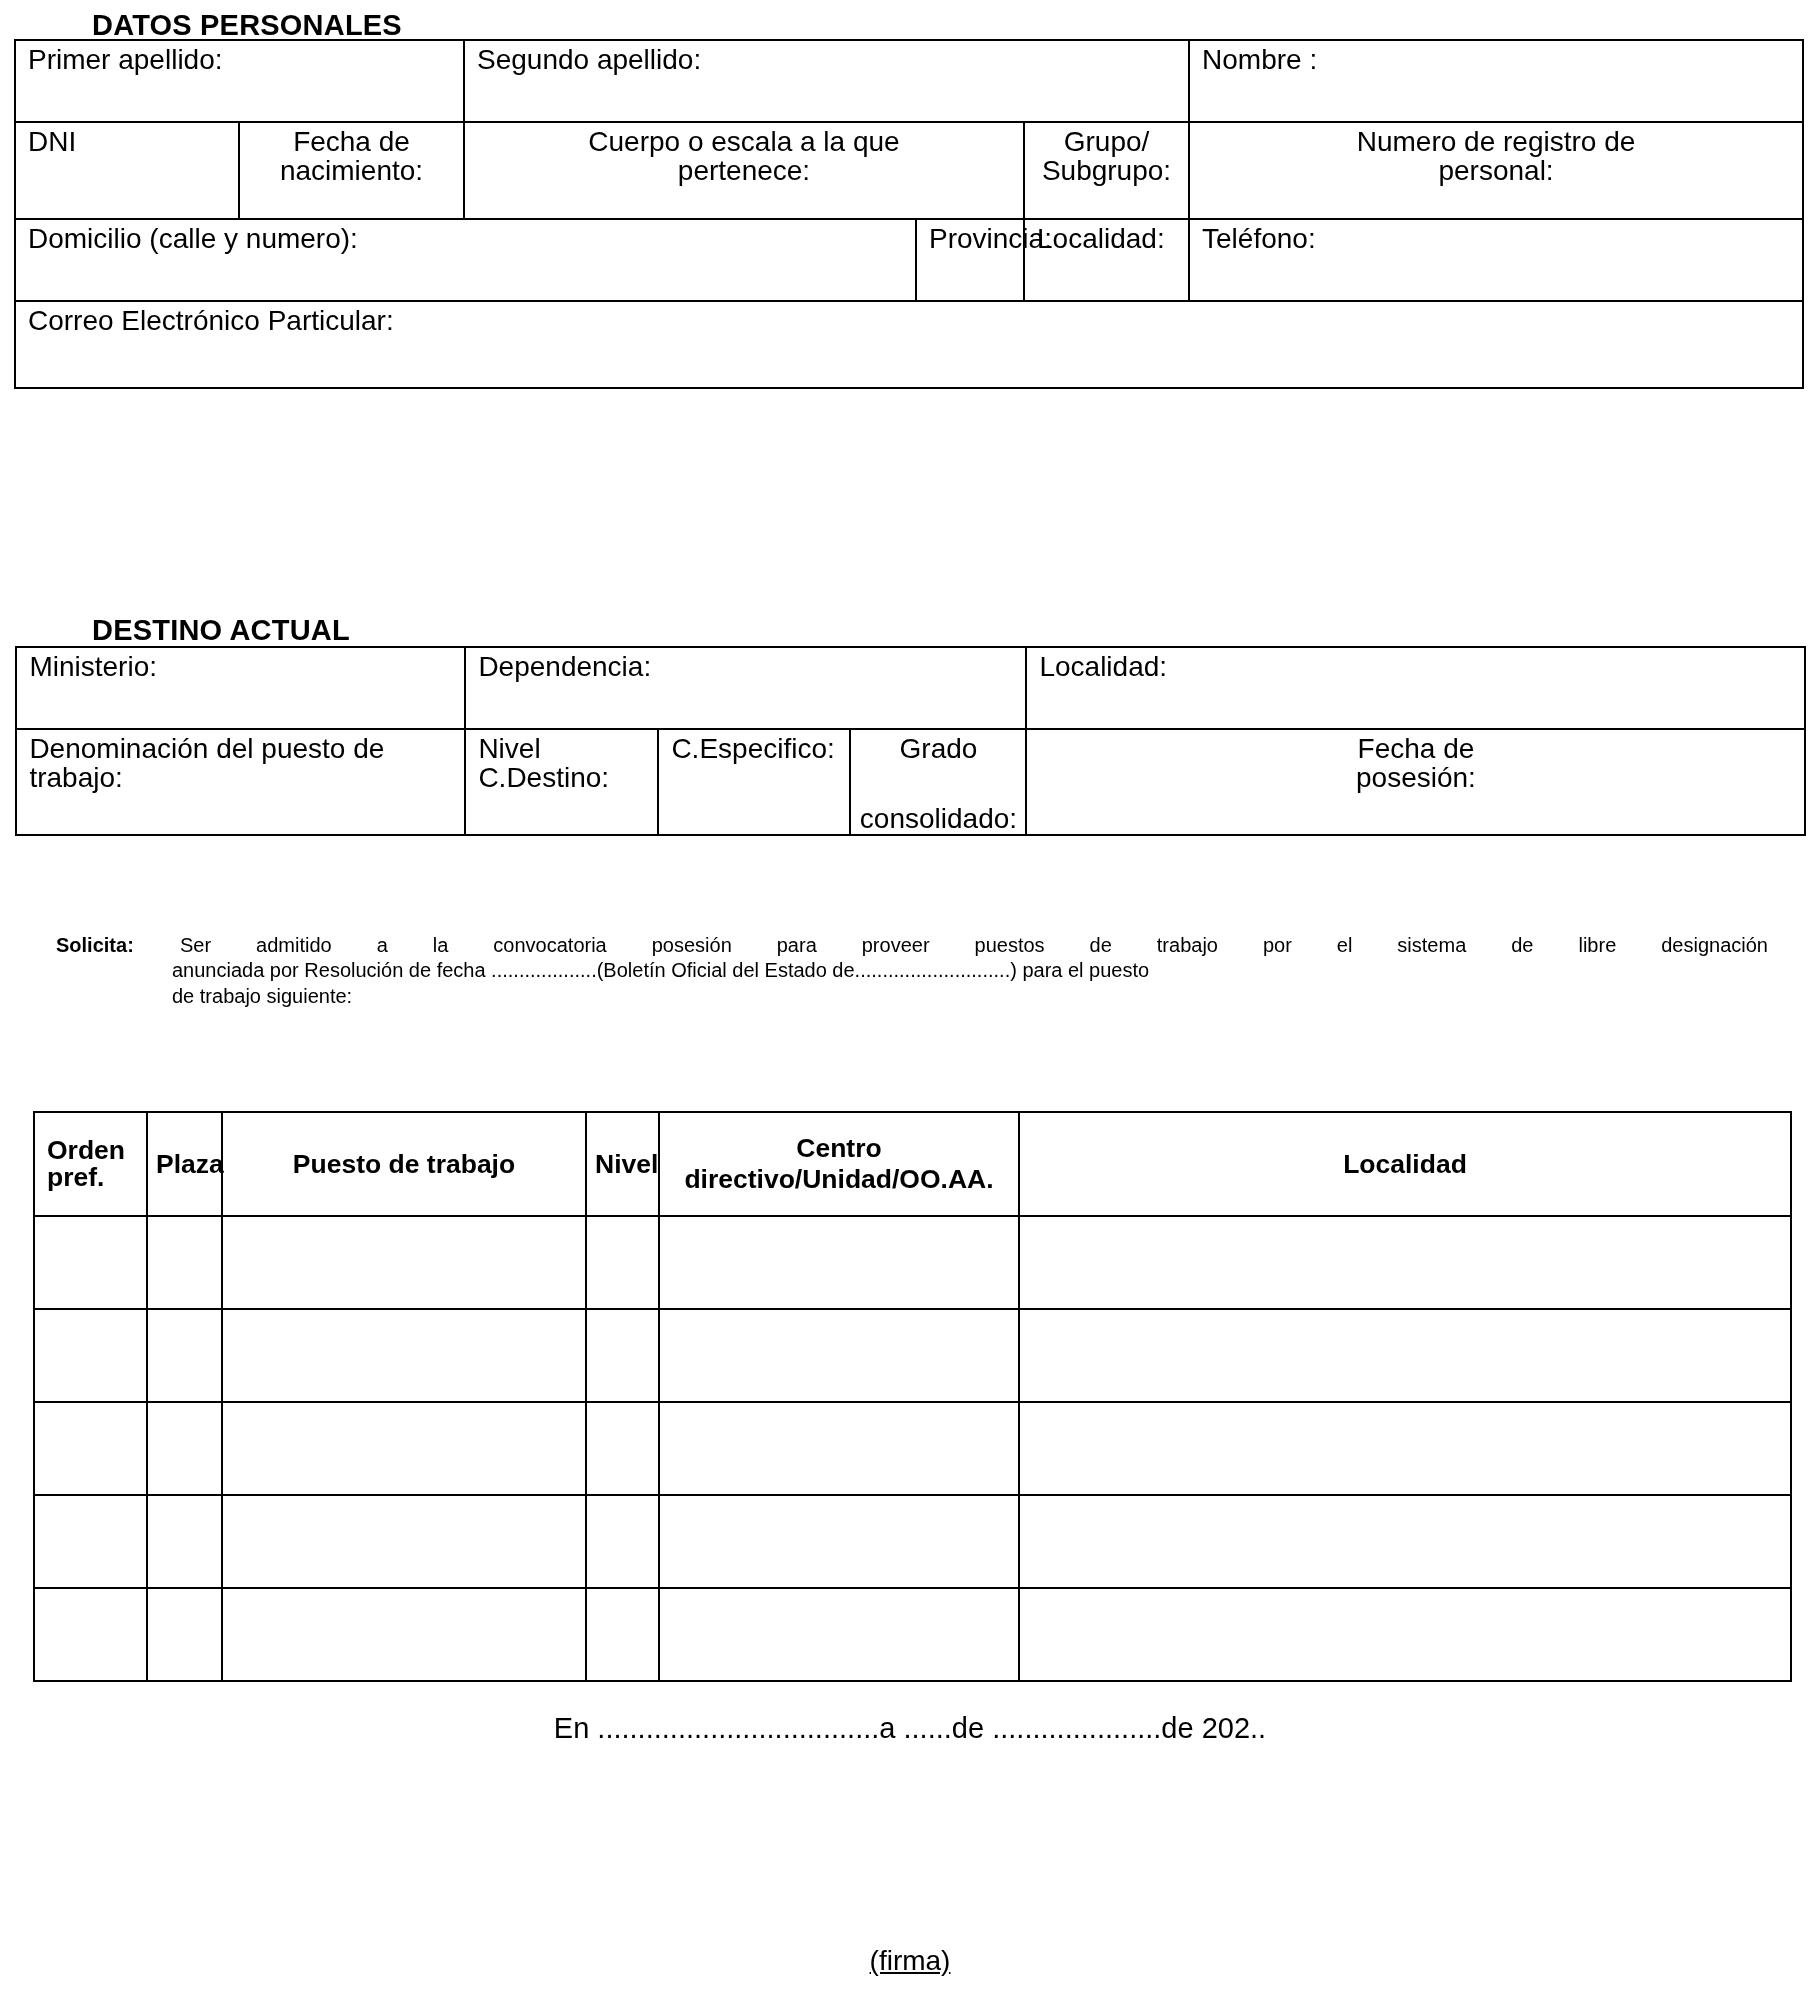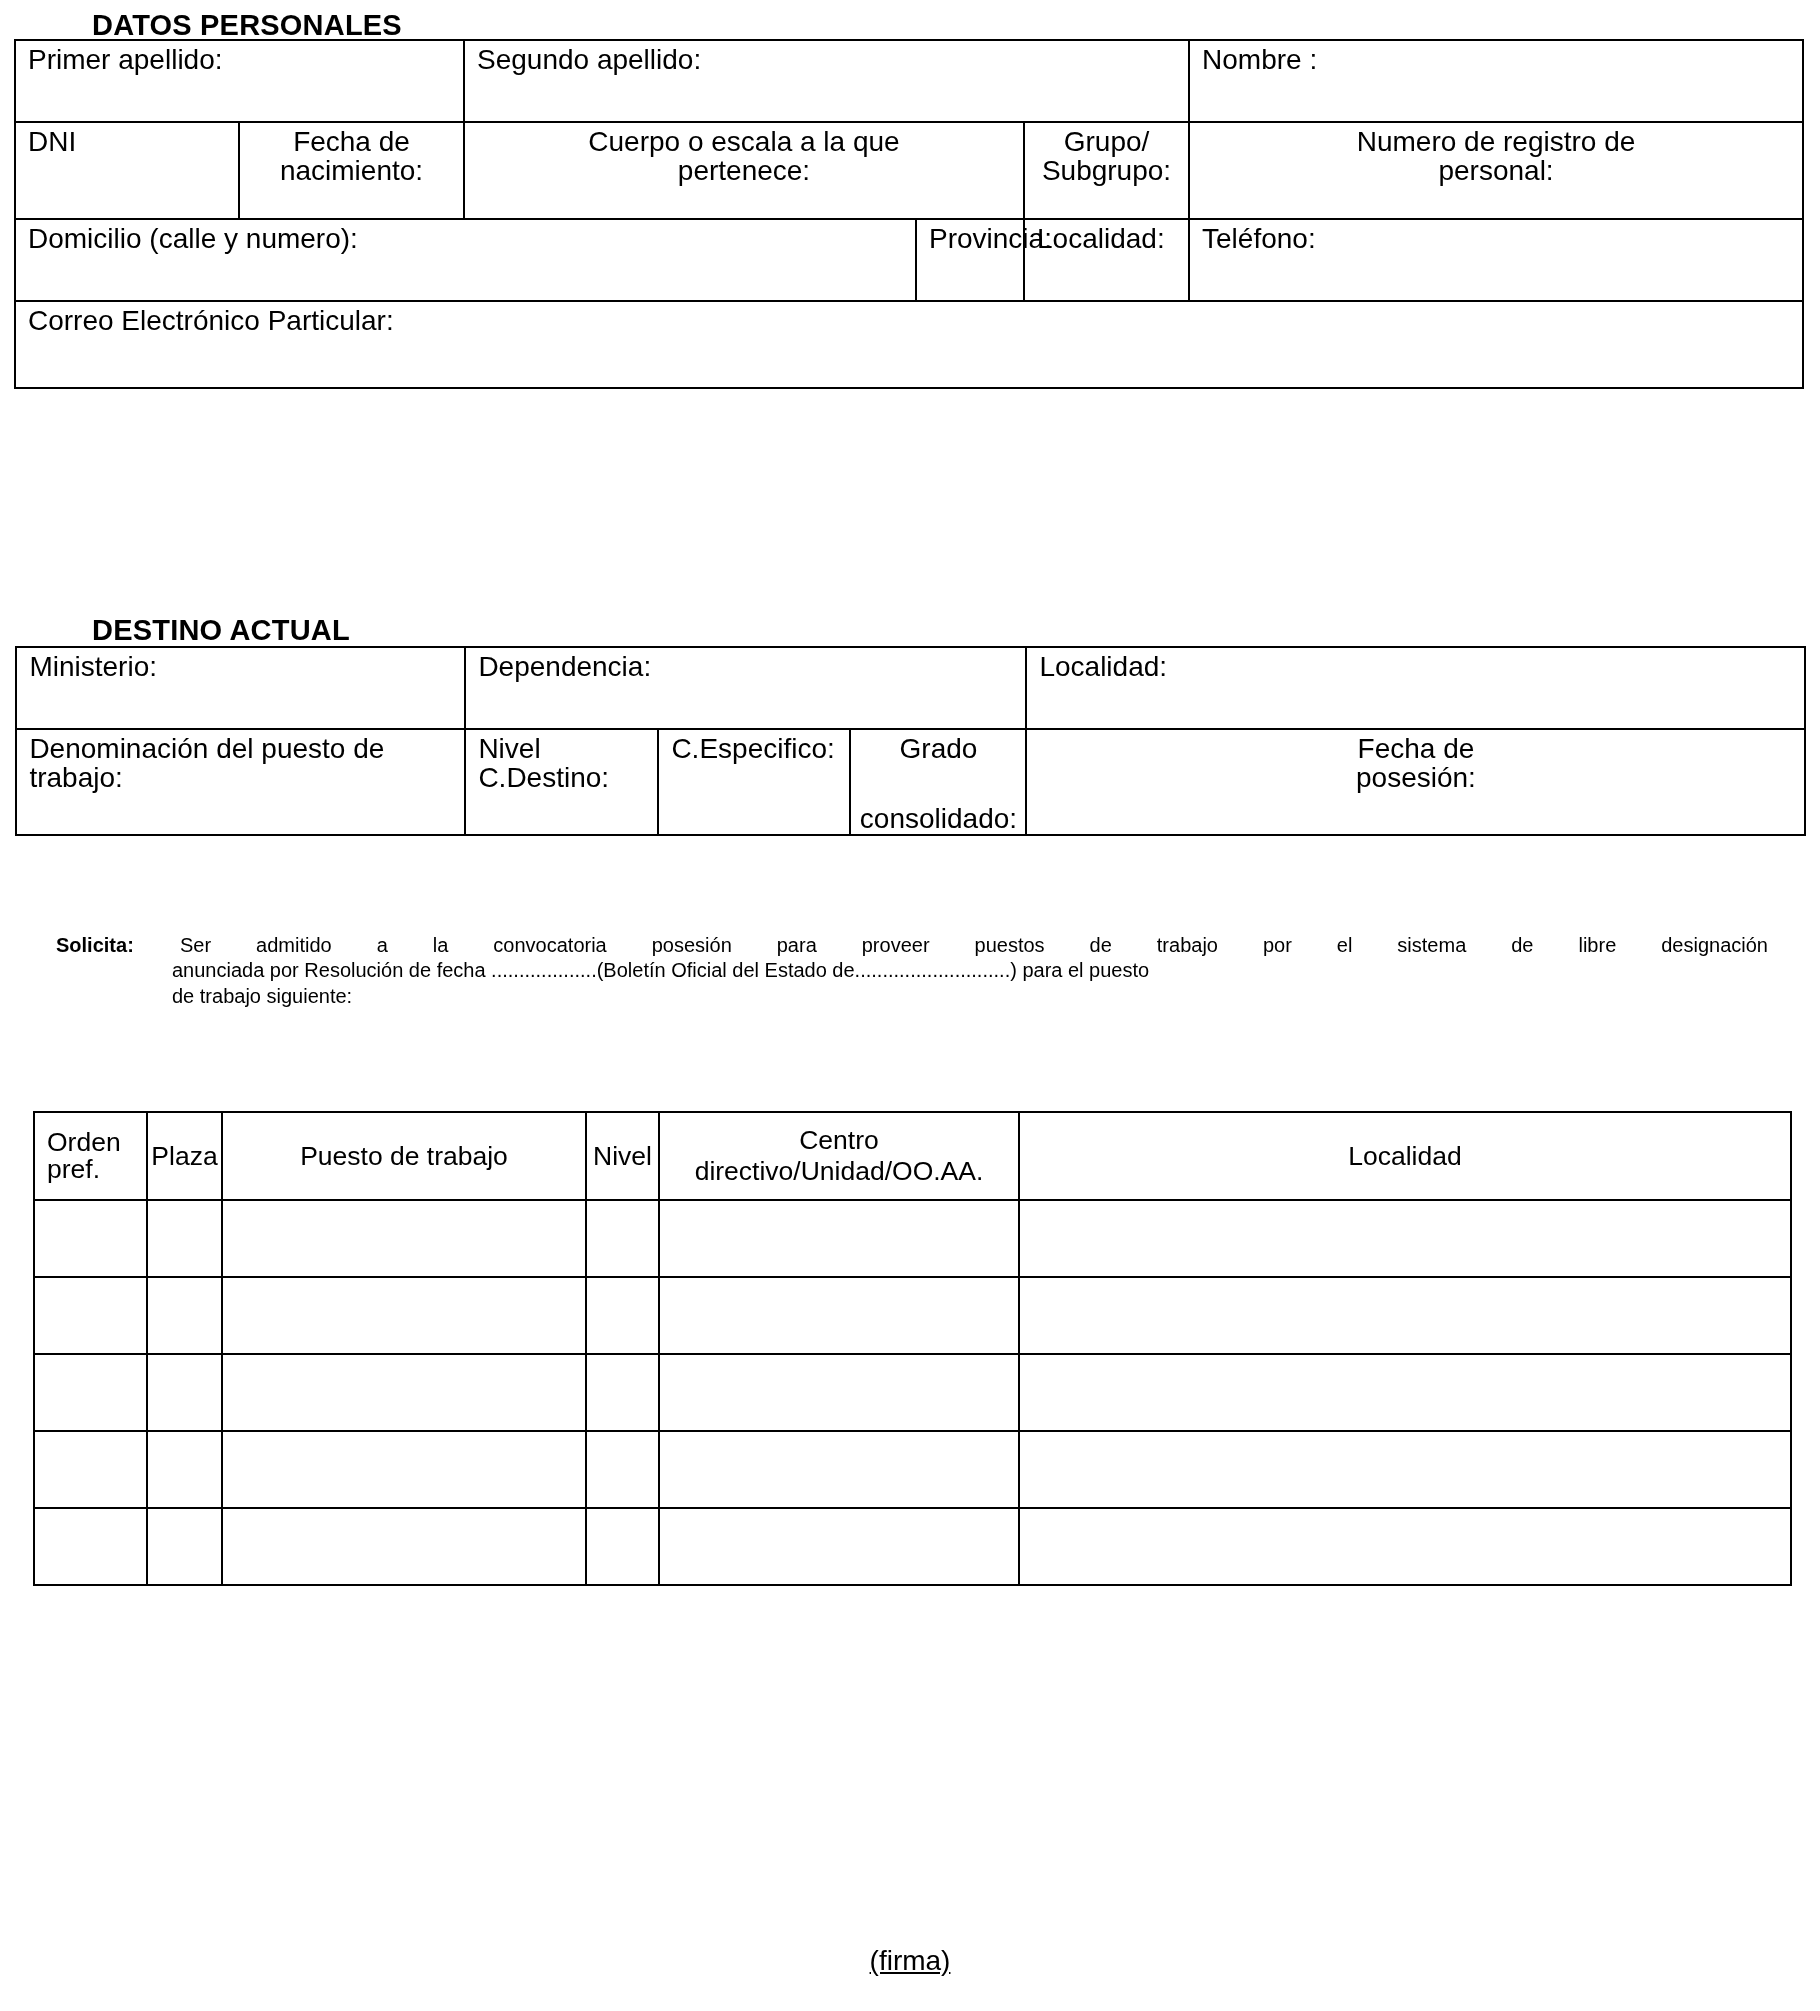--- a/index.html
+++ b/index.html
@@ -105,24 +105,24 @@
     position: absolute;
     left: 33px;
     top: 1111px;
     width: 1757px;
     border-collapse: collapse;
     table-layout: fixed;
   }
   #tbl-puestos th, #tbl-puestos td {
     border: 2.6px solid #000000;
     font-size: 26.5px;
-    font-weight: normal;
+    font-weight: bold;
     text-align: center;
     vertical-align: middle;
-    padding: 0;
+    padding: 8px;
     margin-left: 28px;
   }
   #tbl-puestos thead th { height: 86px; }
   #tbl-puestos thead th.left-align {
     text-align: left;
     padding-left: 12px;
     line-height: 1.03;
   }
   #tbl-puestos tbody td { height: 75px; }
 
@@ -337,17 +337,18 @@
           <td></td>
           <td></td>
           <td></td>
           <td></td>
           <td></td>
           <td></td>
         </tr>
       </tbody>
   </table>
 
+  <div id="date-line">En ...................................a ......de .....................de 202..</div>
 
   <div id="firma-line">(firma)</div>
 
 </div>
 
 
 </body></html>

